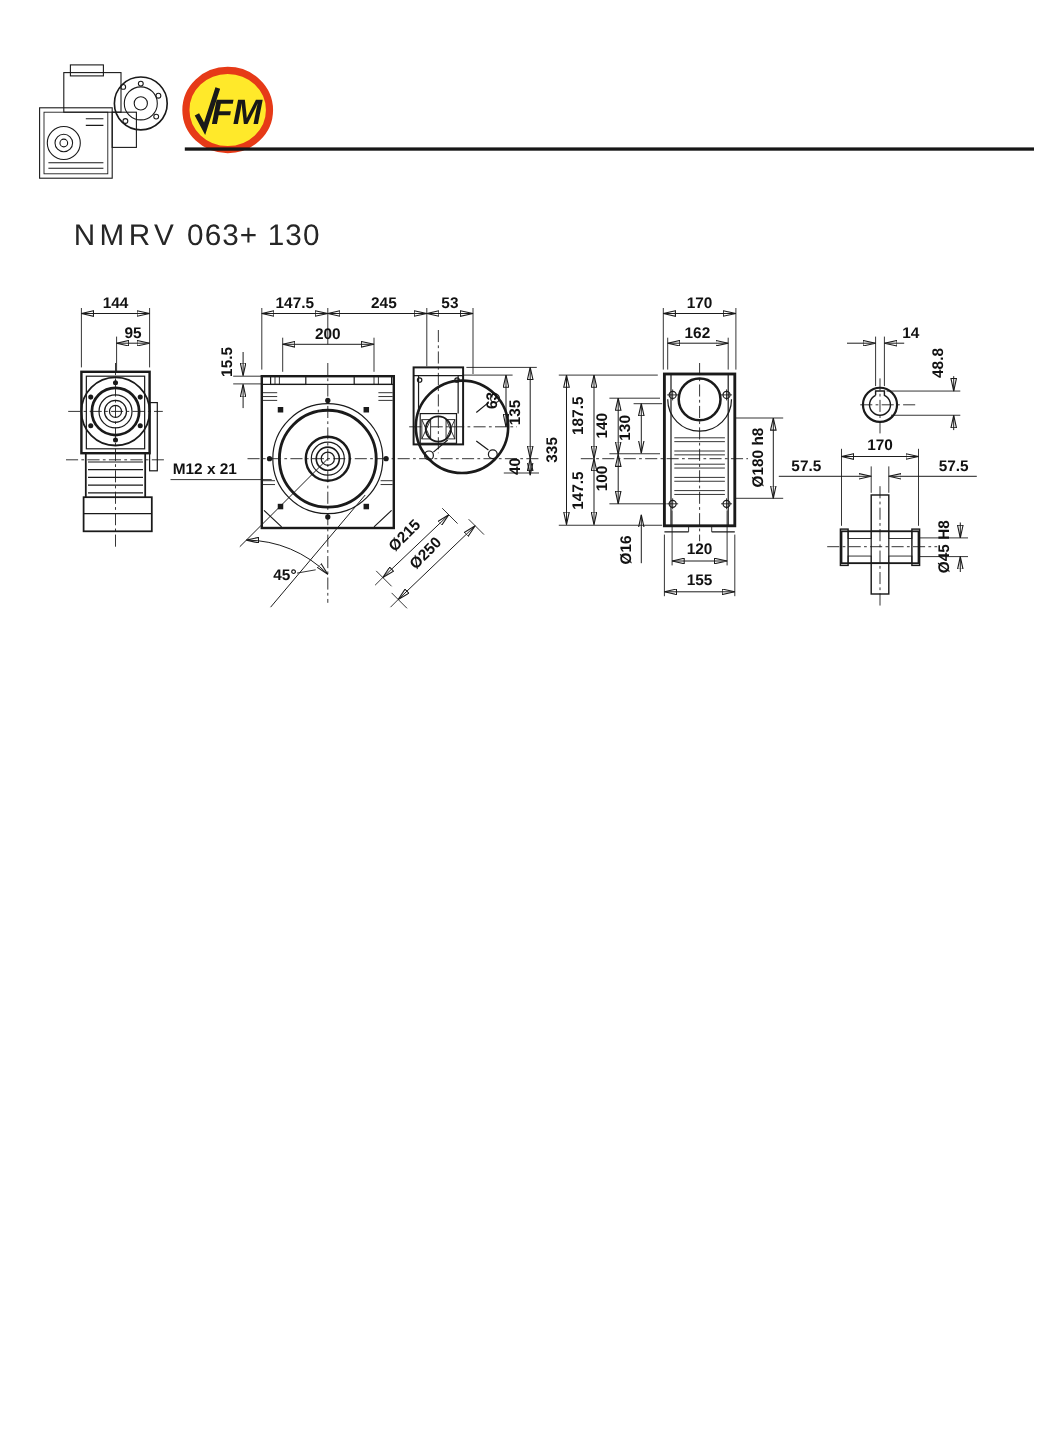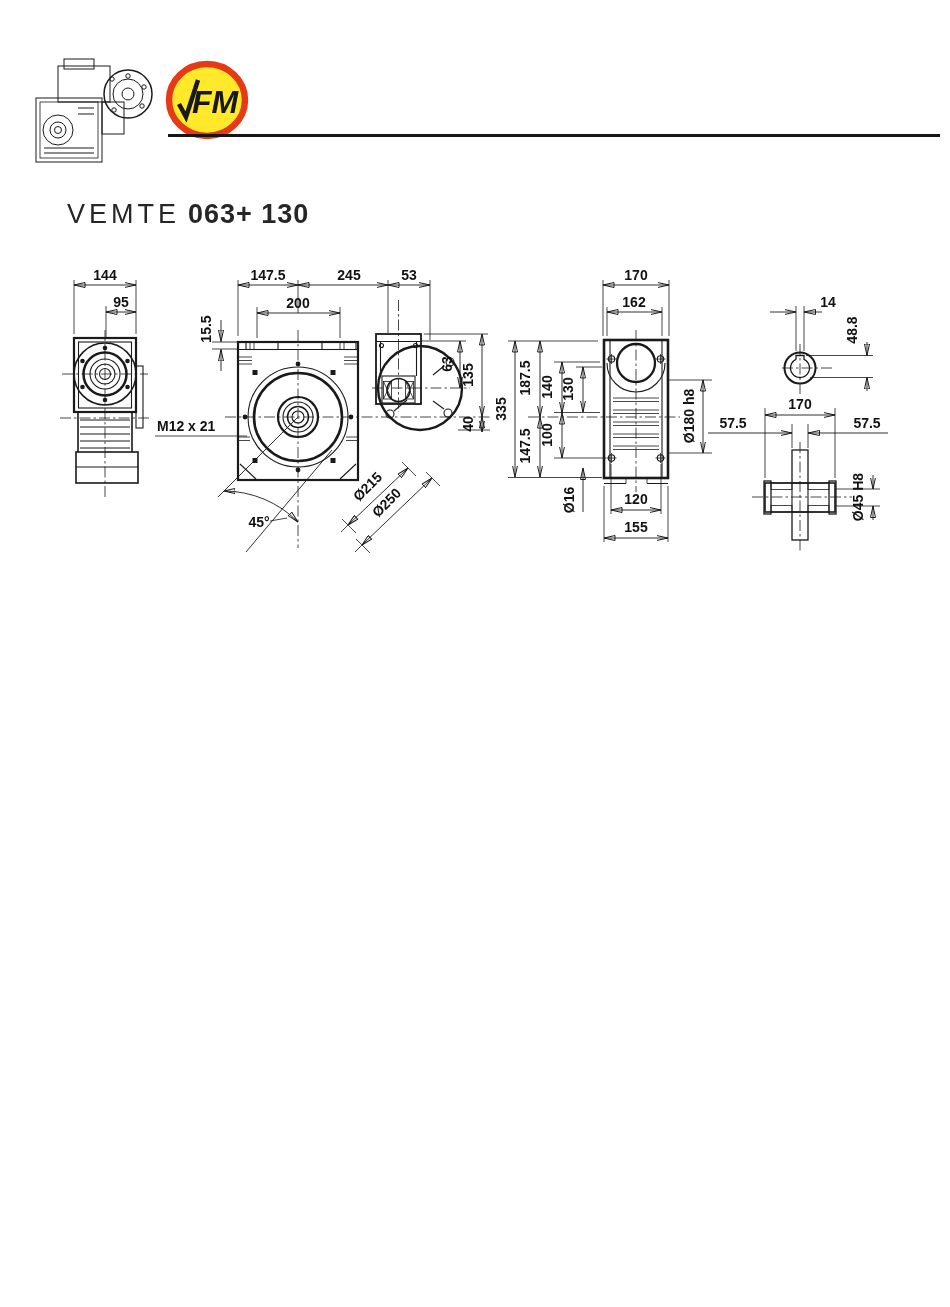--- a/index.html
+++ b/index.html
@@ -6,21 +6,21 @@
   #page{position:relative;width:950px;height:1092px;background:#fff;overflow:hidden;
         font-family:"Liberation Sans",sans-serif;color:#1a1a1a;}
   .abs{position:absolute;}
   #brand{left:247px;top:60px;font-family:"DejaVu Serif",serif;font-style:italic;font-weight:bold;
          font-size:48px;color:#1fa33c;letter-spacing:1px;}
   #brand-cn{left:390px;top:86px;font-family:"DejaVu Serif",serif;font-style:italic;
             font-size:29px;color:#222;letter-spacing:2px;}
   #rule{left:168px;top:134px;width:772px;height:3px;background:#161616;}
   #title{left:67px;top:199px;font-size:27px;color:#262626;white-space:nowrap;}
   #title .series{font-weight:normal;letter-spacing:4px;}
-  #title .model{font-weight:bold;letter-spacing:1px;margin-left:8px;}
+  #title .model{font-weight:normal;letter-spacing:1px;margin-left:8px;}
   svg line,svg path,svg rect,svg circle{stroke:#1a1a1a;fill:none;}
   svg .fill{fill:#1a1a1a;stroke:none;}
   .o2{stroke-width:2.2;} .o3{stroke-width:2.6;} .o{stroke-width:1.6;}
   .t{stroke-width:1.1;} .x{stroke-width:0.8;} .d{stroke-width:0.9;}
   .cl{stroke-width:0.8;stroke-dasharray:11 3 2.5 3;}
   text.dim{font-family:"Liberation Sans",sans-serif;font-weight:bold;font-size:14px;
            fill:#111;stroke:none;}
 </style>
 </head>
 <body>
@@ -50,21 +50,21 @@
   <svg class="abs" style="left:163px;top:58px" width="88" height="84" viewBox="0 0 88 84">
     <ellipse cx="44" cy="42" rx="38" ry="36" fill="#ffe92a" stroke="#e63a17" stroke-width="6.5"></ellipse>
     <path d="M16,46 L23,59 L35,22" stroke="#181818" stroke-width="4.5" fill="none"></path>
     <text x="29" y="55" style="font-family:'Liberation Sans',sans-serif;font-style:italic;font-weight:bold;
                  font-size:32px;fill:#181818;stroke:none;">FM</text>
   </svg>
 
   <div class="abs" id="rule"></div>
 
   <div class="abs" id="title">
-    <span class="series">VEMTE</span><span class="model">063+ 130</span>
+    <span class="series">NMRV</span><span class="model">063+ 130</span>
   </div>
 
   <svg class="abs" style="left:0;top:250px" width="950" height="330" viewBox="0 0 950 330">
     <defs>
       <marker id="ma" markerWidth="12" markerHeight="6" refX="11.5" refY="3" orient="auto" markerUnits="userSpaceOnUse">
           <path d="M0,0.5 L11.5,3 L0,5.5 Z" fill="#1a1a1a" stroke="none"></path>
         </marker>
       <marker id="mb" markerWidth="12" markerHeight="6" refX="0.5" refY="3" orient="auto" markerUnits="userSpaceOnUse">
           <path d="M11.5,0.5 L0.5,3 L11.5,5.5 Z" fill="#1a1a1a" stroke="none"></path>
         </marker>

